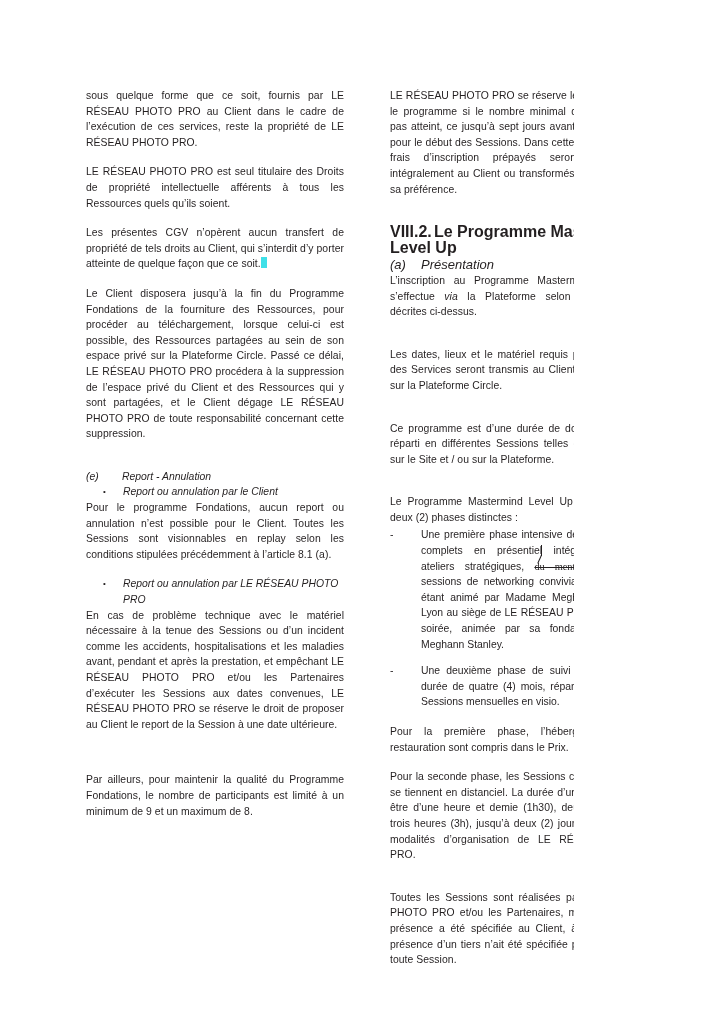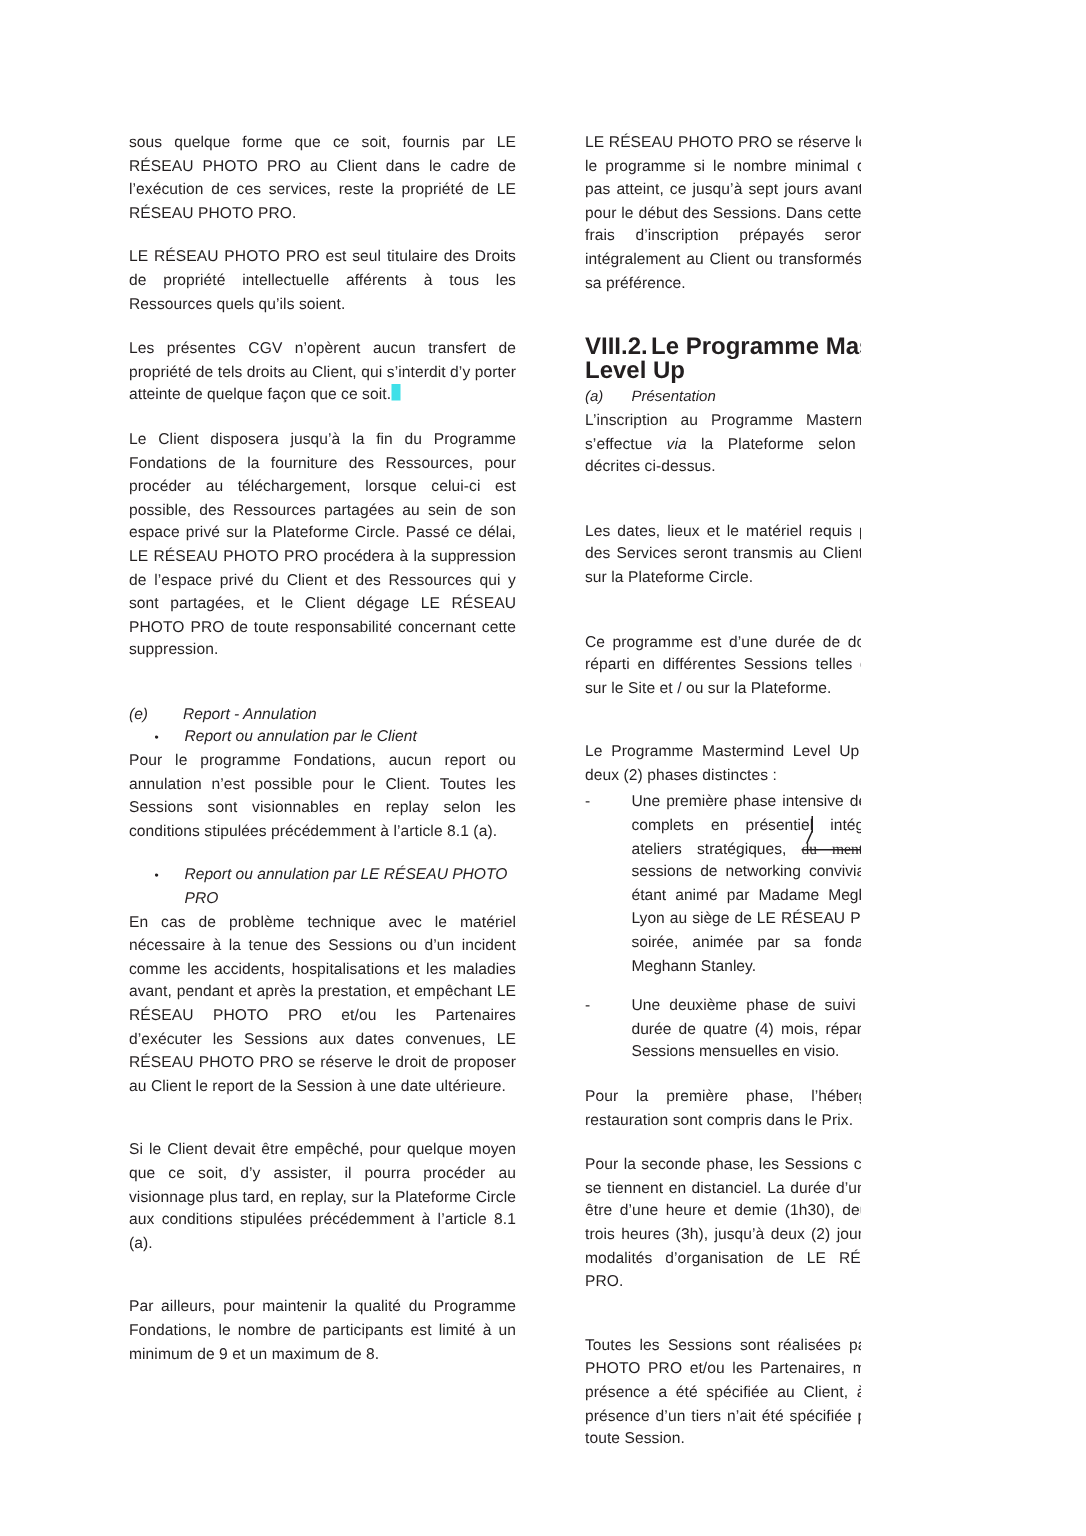--- a/index.html
+++ b/index.html
@@ -56,21 +56,21 @@
     color: #231f20;
     font-weight: bold;
     text-align: left;
   }
   .heading-num .num {
     display: inline-block;
     min-width: 44px;
   }
   .subheading {
     margin: 0 0 0 0;
-    font-size: 10px;
+    font-size: 13px;
     line-height: 15.6px;
     color: #231f20;
     font-style: italic;
     text-align: left;
   }
   .subheading .lbl {
     display: inline-block;
     min-width: 31px;
   }
   .list-head {
@@ -199,21 +199,20 @@
       <p class="para">Pour le programme Fondations, aucun report ou annulation n’est possible pour le Client. Toutes les Sessions sont visionnables en replay selon les conditions stipulées précédemment à l’article 8.1 (a).</p>
 
       <ul class="bullets">
         <li><span class="marker">•</span><span>Report ou annulation par LE RÉSEAU PHOTO PRO</span></li>
       </ul>
 
       <p class="para" style="margin-top:0;">En cas de problème technique avec le matériel nécessaire à la tenue des Sessions ou d’un incident comme les accidents, hospitalisations et les maladies avant, pendant et après la prestation, et empêchant LE RÉSEAU PHOTO PRO et/ou les Partenaires d’exécuter les Sessions aux dates convenues, LE RÉSEAU PHOTO PRO se réserve le droit de proposer au Client le report de la Session à une date ultérieure.</p>
 
       <div class="sp-small"></div>
 
-      <p class="para">Si le Client devait être empêché, pour quelque moyen que ce soit, d’y assister, il pourra procéder au visionnage plus tard, en replay, sur la Plateforme Circle aux conditions stipulées précédemment à l’article 8.1 (a).</p>
 
       <div class="sp-small"></div>
 
       <p class="para tight">Par ailleurs, pour maintenir la qualité du Programme Fondations, le nombre de participants est limité à un minimum de 9 et un maximum de 8.</p>
 
     </div>
 
     <div class="col">
 
       <p class="para">LE RÉSEAU PHOTO PRO se réserve le droit d’annuler le programme si le nombre minimal de Clients n’est pas atteint, ce jusqu’à sept jours avant la date prévue pour le début des Sessions. Dans cette éventualité, les frais d’inscription prépayés seront remboursés intégralement au Client ou transformés en avoir, selon sa préférence.</p>

